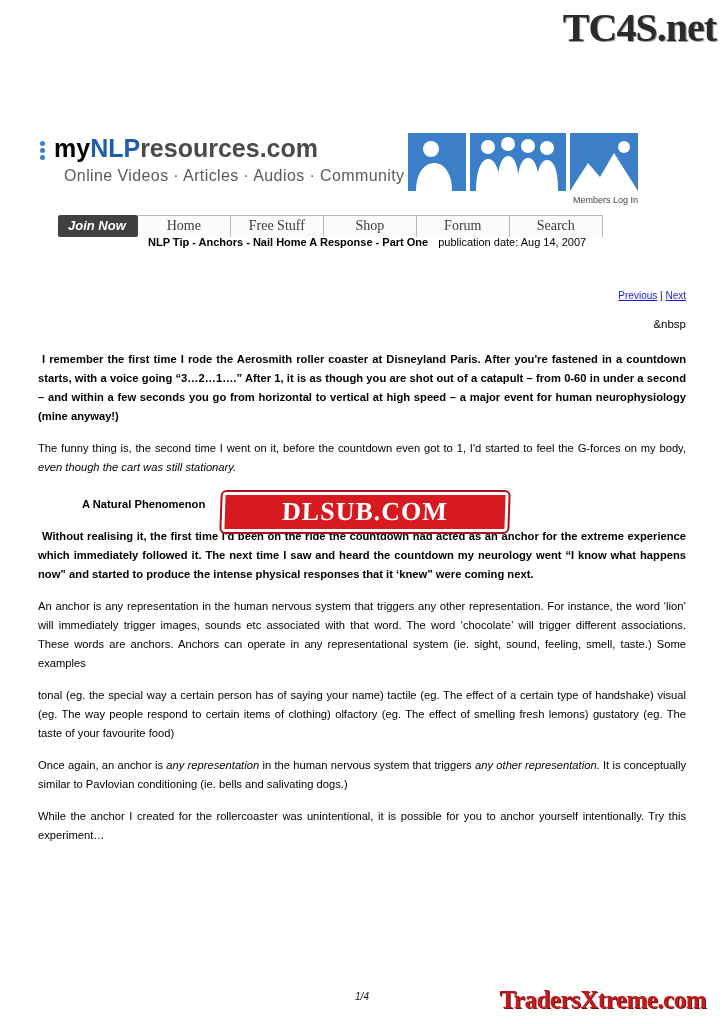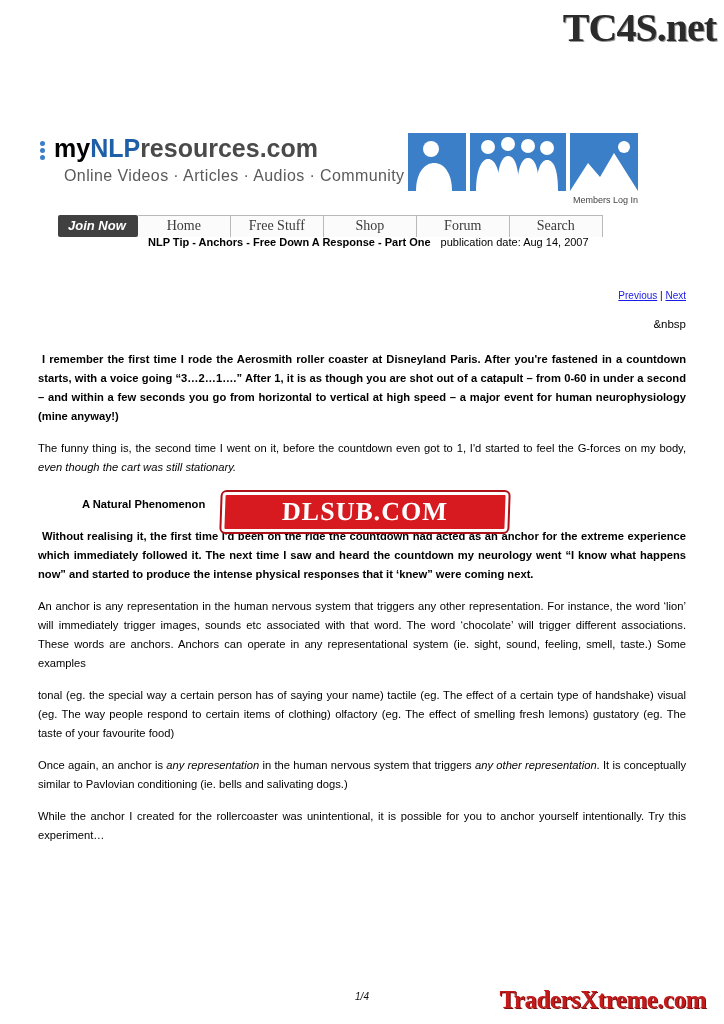--- a/index.html
+++ b/index.html
@@ -299,21 +299,21 @@
 <div class="nav">
   <div class="join-now">Join Now</div>
   <div class="nav-item">Home</div>
   <div class="nav-item">Free Stuff</div>
   <div class="nav-item">Shop</div>
   <div class="nav-item">Forum</div>
   <div class="nav-item">Search</div>
 </div>
 
 <div class="title-line">
-  <span class="doc-title">NLP Tip - Anchors - Free Down A Response - Part One</span><span class="pubdate">publication date: Aug 14, 2007</span>
+  <span class="doc-title">NLP Tip - Anchors - Nail Home A Response - Part One</span><span class="pubdate">publication date: Aug 14, 2007</span>
 </div>
 
 <div class="prevnext">
   <a href="#">Previous</a>
   <span class="bar">|</span>
   <a href="#">Next</a>
 </div>
 <div class="nbsp-line">&amp;nbsp</div>
 
 <div class="content">

